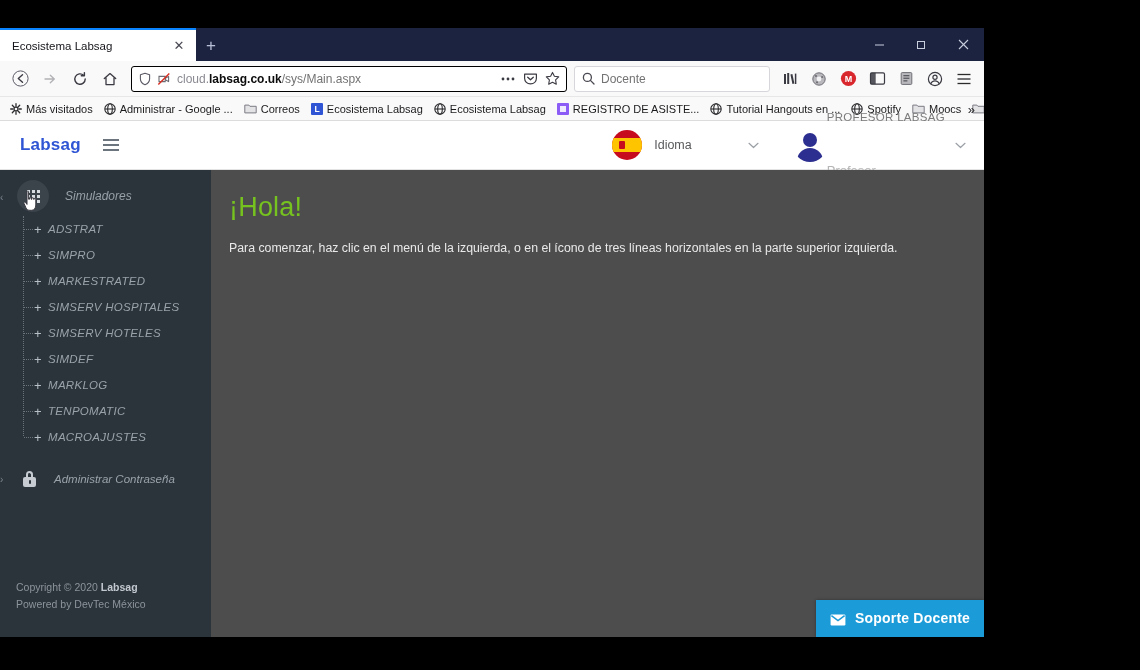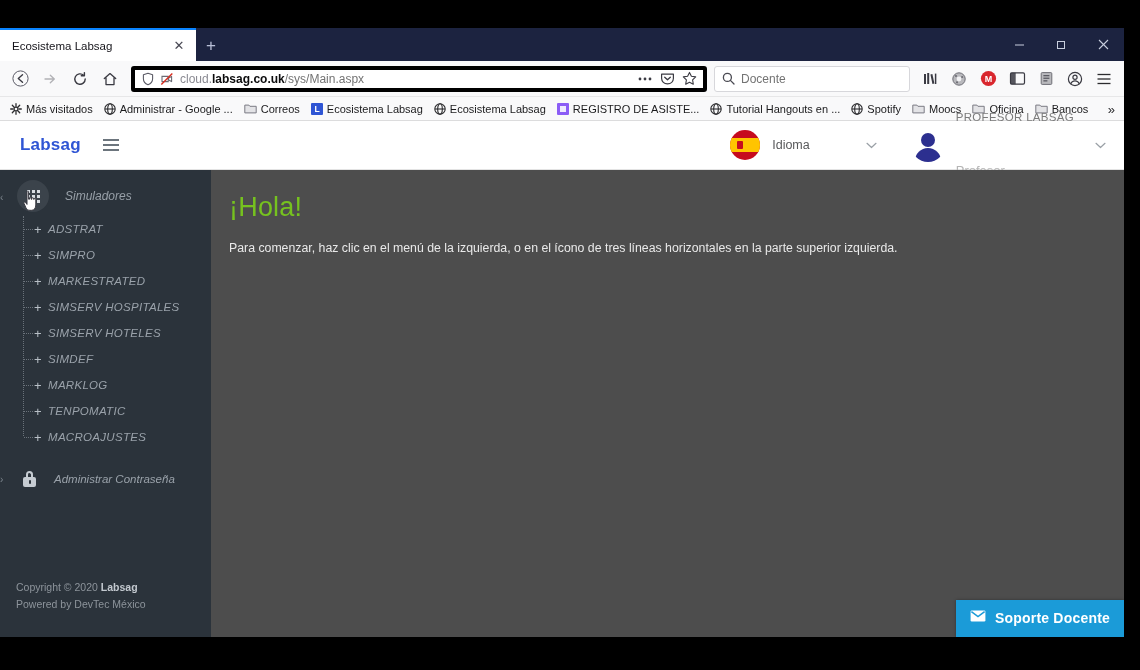--- a/index.html
+++ b/index.html
@@ -7,21 +7,21 @@
     width: 1140px; height: 670px;
     background: #000;
     font-family: "Liberation Sans", sans-serif;
     overflow: hidden;
   }
 
   
   #screen { position: relative; width: 1140px; height: 670px; background: #000; }
   #browser {
     position: absolute; left: 0; top: 28px;
-    width: 1124px; height: 609px;
+    width: 984px; height: 609px;
     background: #fff; overflow: hidden;
   }
 
   
   .titlebar {
     position: relative; height: 33px; background: #1c2340;
     display: flex; align-items: flex-end;
   }
   .tab {
     position: relative; width: 196px; height: 33px; background: #fff;
@@ -53,21 +53,21 @@
   .navbar {
     height: 36px; background: #f9f9fa; display: flex; align-items: center;
     padding: 0 6px; gap: 2px; border-bottom: 1px solid #e7e7e8;
   }
   .navbtn {
     width: 28px; height: 28px; display: flex; align-items: center;
     justify-content: center; color: #5b5b66; flex: 0 0 auto;
   }
   .navbtn.dim { color: #b1b1b5; }
   .urlbar {
-    flex: 1; height: 26px; background: #fff; border: 4px solid #000000;
+    flex: 1; height: 26px; background: #fff; border: 1px solid #000000;
     border-radius: 3px; display: flex; align-items: center;
     padding: 0 6px; gap: 5px; margin: 0 5px; min-width: 0;
   }
   .urltext { font-size: 12px; color: #8a8a92; white-space: nowrap; }
   .urltext b { color: #0c0c0d; font-weight: 700; }
   .urltext .rest { color: #737373; }
   .urlicons { display: flex; align-items: center; gap: 7px; margin-left: auto; color: #5b5b66; }
   .searchbar {
     width: 196px; height: 26px; background: #fff; border: 1px solid #d7d7db;
     border-radius: 3px; display: flex; align-items: center; padding: 0 7px; gap: 6px;
@@ -106,21 +106,21 @@
   }
   .flag::before {
     content: ""; position: absolute; left: 0; right: 0; top: 8px; height: 14px; background: #ffc400;
   }
   .flag::after {
     content: ""; position: absolute; left: 7px; top: 11px; width: 6px; height: 8px;
     background: #c60b1e; border-radius: 1px;
   }
   .lang-label { font-size: 12.5px; color: #58595b; }
   .chev { color: #9aa0a6; font-size: 11px; margin-left: 44px; }
-  .user { display: flex; align-items: center; gap: 11px; padding-left: 16px; }
+  .user { display: flex; align-items: center; padding-left: 16px; }
   .avatar {
     width: 34px; height: 34px; border-radius: 50%; background: #fff;
     position: relative; overflow: hidden; flex: 0 0 auto;
   }
   .avatar::before {
     content: ""; position: absolute; left: 10px; top: 5px; width: 14px; height: 14px;
     border-radius: 50%; background: #2c2f8f;
   }
   .avatar::after {
     content: ""; position: absolute; left: 4px; top: 20px; width: 26px; height: 20px;
@@ -207,21 +207,21 @@
   .footer div { font-size: 10.5px; color: #8d949b; line-height: 1.6; }
   .footer b { color: #c3c9cf; font-weight: bold; }
 
   
   .main { flex: 1; background: #4d4d4d; padding: 22px 6px 0 18px; position: relative; min-width: 0; }
   .hello { font-size: 27px; color: #76c21f; font-weight: 400; letter-spacing: .2px; }
   .lead { margin-top: 18px; font-size: 12.3px; color: #e9e9e9; }
 
   .support {
     position: absolute; right: 0; bottom: 0; background: #1b9bd8;
-    display: flex; align-items: flex-start; gap: 9px;
+    display: flex; align-items: flex-end; gap: 9px;
     padding: 10px 14px 11px 14px; box-shadow: 0 0 3px rgba(0,0,0,.35);
   }
   .support .lbl { font-size: 14px; font-weight: bold; color: #fff; letter-spacing: .2px; }
 
   .ico { display: block; }
 </style>
 </head>
 <body>
 
 <div id="screen">

